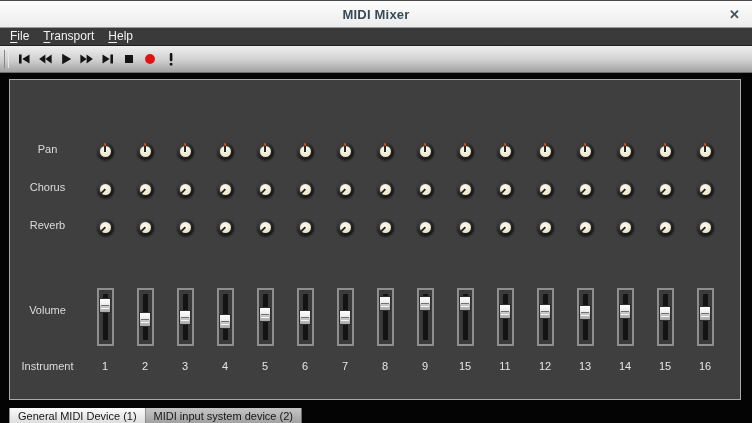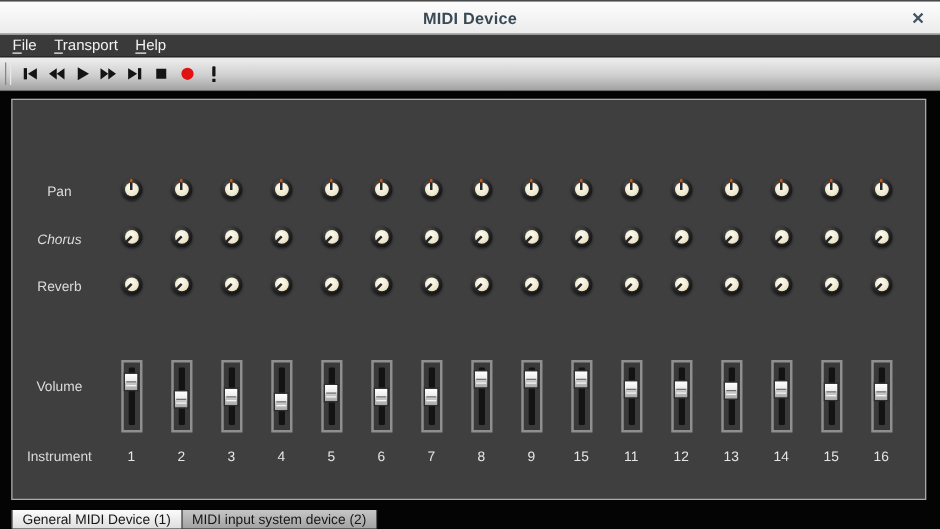--- a/index.html
+++ b/index.html
@@ -41,21 +41,21 @@
     width:21px;height:22px;display:flex;align-items:center;justify-content:center;
     color:#141414;
   }
   .tbtn svg{display:block;}
   
   .content{position:relative;height:353px;background:#040404;}
   .panel{
     position:absolute;left:9px;top:6px;width:732px;height:321px;
     background:#3f3f3f;border:1px solid #aaaaaa;box-sizing:border-box;
   }
-  .prow{position:absolute;left:0;right:0;display:flex;align-items:flex-end;}
+  .prow{position:absolute;left:0;right:0;display:flex;align-items:flex-start;}
   .rowlabel{width:75px;text-align:center;font-size:11px;color:#dcdcdc;}
   .cell{width:40px;display:flex;justify-content:center;align-items:center;}
   
   .knob{
     position:relative;width:17px;height:17px;border-radius:50%;
     background:radial-gradient(circle at 35% 28%,#4e4e4e,#181818 70%);
     box-shadow:0 1px 2px rgba(0,0,0,.55);
   }
   .knob-face{
     position:absolute;left:3px;top:3px;width:11px;height:11px;border-radius:50%;
@@ -100,21 +100,21 @@
   .tab.inactive{
     background:linear-gradient(#c6c6c6,#9d9d9d);margin-left:-1px;
   }
 </style>
 </head>
 <body>
 
 <div class="window">
 
   <div class="titlebar">
-    <span class="title">MIDI Device</span>
+    <span class="title">MIDI Mixer</span>
     <span class="close-btn">✕</span>
   </div>
 
   <div class="menubar" id="menubar">
       <span class="menu-item"><span class="accel">F</span>ile</span>
       <span class="menu-item"><span class="accel">T</span>ransport</span>
       <span class="menu-item"><span class="accel">H</span>elp</span>
     </div>
 
   <div class="toolbar" id="toolbar">
@@ -292,21 +292,21 @@
             </span>
           </div>
           <div class="cell">
             <span class="knob" style="--angle: 0deg;">
               <span class="knob-face"></span>
               <span class="knob-pointer"></span>
               <span class="knob-tick" style="background: rgb(210, 80, 10);"></span>
             </span>
           </div>
         </div>
-        <div class="prow" style="top: 101px; font-style: italic;">
+        <div class="prow" style="top: 101px;">
           <div class="rowlabel">Chorus</div>
           <div class="cell">
             <span class="knob" style="--angle: -135deg;">
               <span class="knob-face"></span>
               <span class="knob-pointer"></span>
             </span>
           </div>
           <div class="cell">
             <span class="knob" style="--angle: -135deg;">
               <span class="knob-face"></span>

